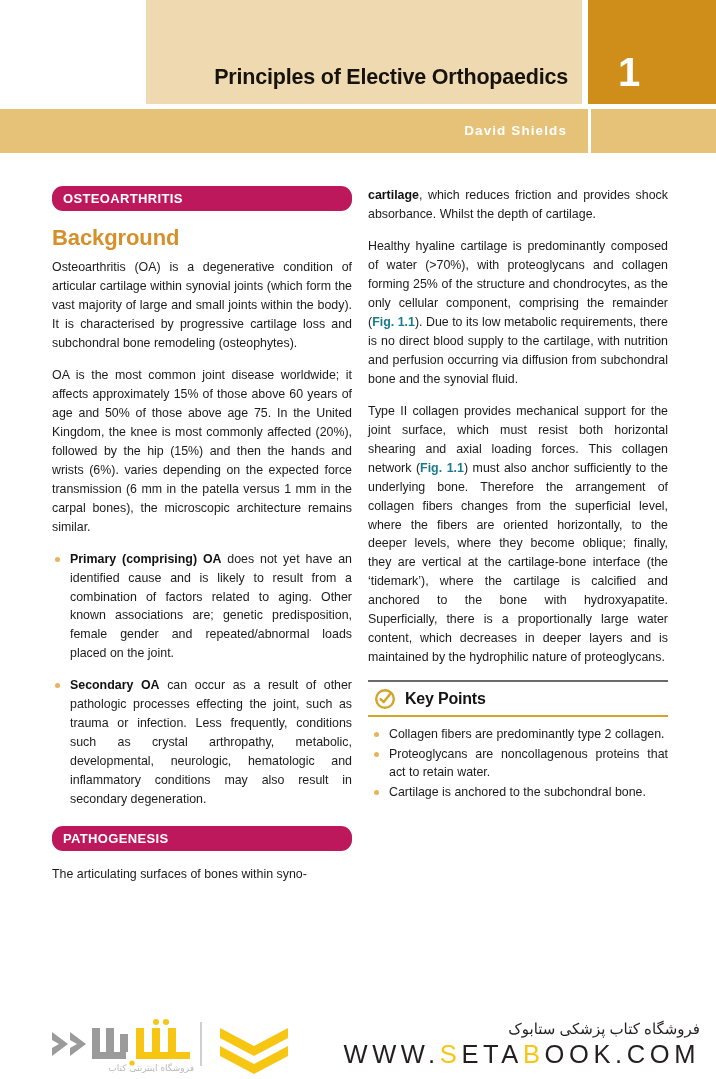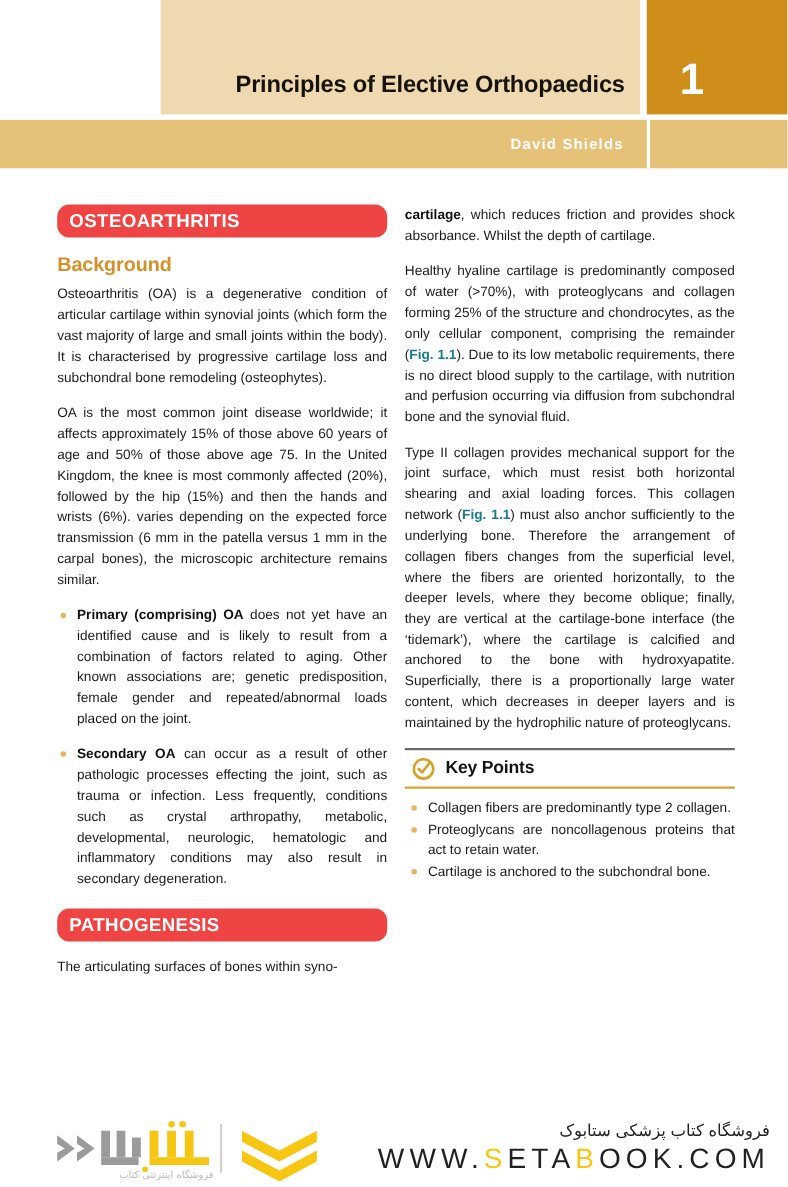--- a/index.html
+++ b/index.html
@@ -108,32 +108,32 @@
     font-size: 12.4px;
     line-height: 1.53;
     color: #1b1b1b;
     text-align: justify;
     margin-bottom: 13px;
     hyphens: none;
   }
   p.body.tight { margin-bottom: 0; }
 
   .section-bar {
-    background: #ef4444;
+    background: #be185d;
     color: #ffffff;
-    font-size: 17px;
+    font-size: 13px;
     font-weight: bold;
     letter-spacing: 0.35px;
     padding: 5px 10px 5px 11px;
     margin-bottom: 14px;
     border-radius: 11px;
   }
   .sub-head {
     color: #D5902A;
-    font-size: 18px;
+    font-size: 22px;
     font-weight: bold;
     margin-bottom: 7px;
     letter-spacing: -0.1px;
   }
 
   ul.bullets { list-style: none; margin-bottom: 13px; }
   ul.bullets > li {
     position: relative;
     padding-left: 18px;
     font-size: 12.4px;

